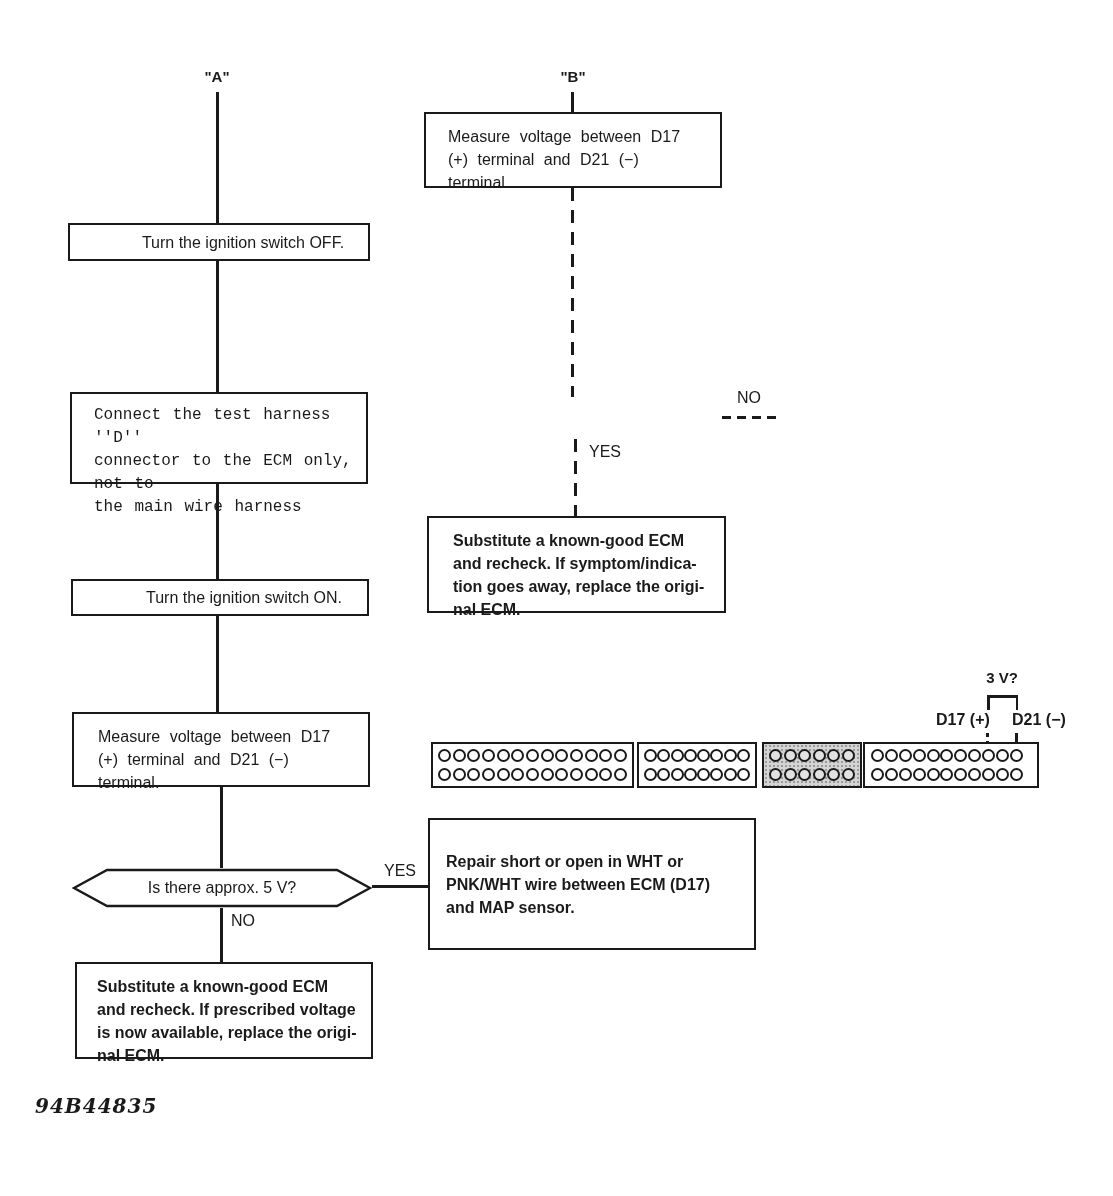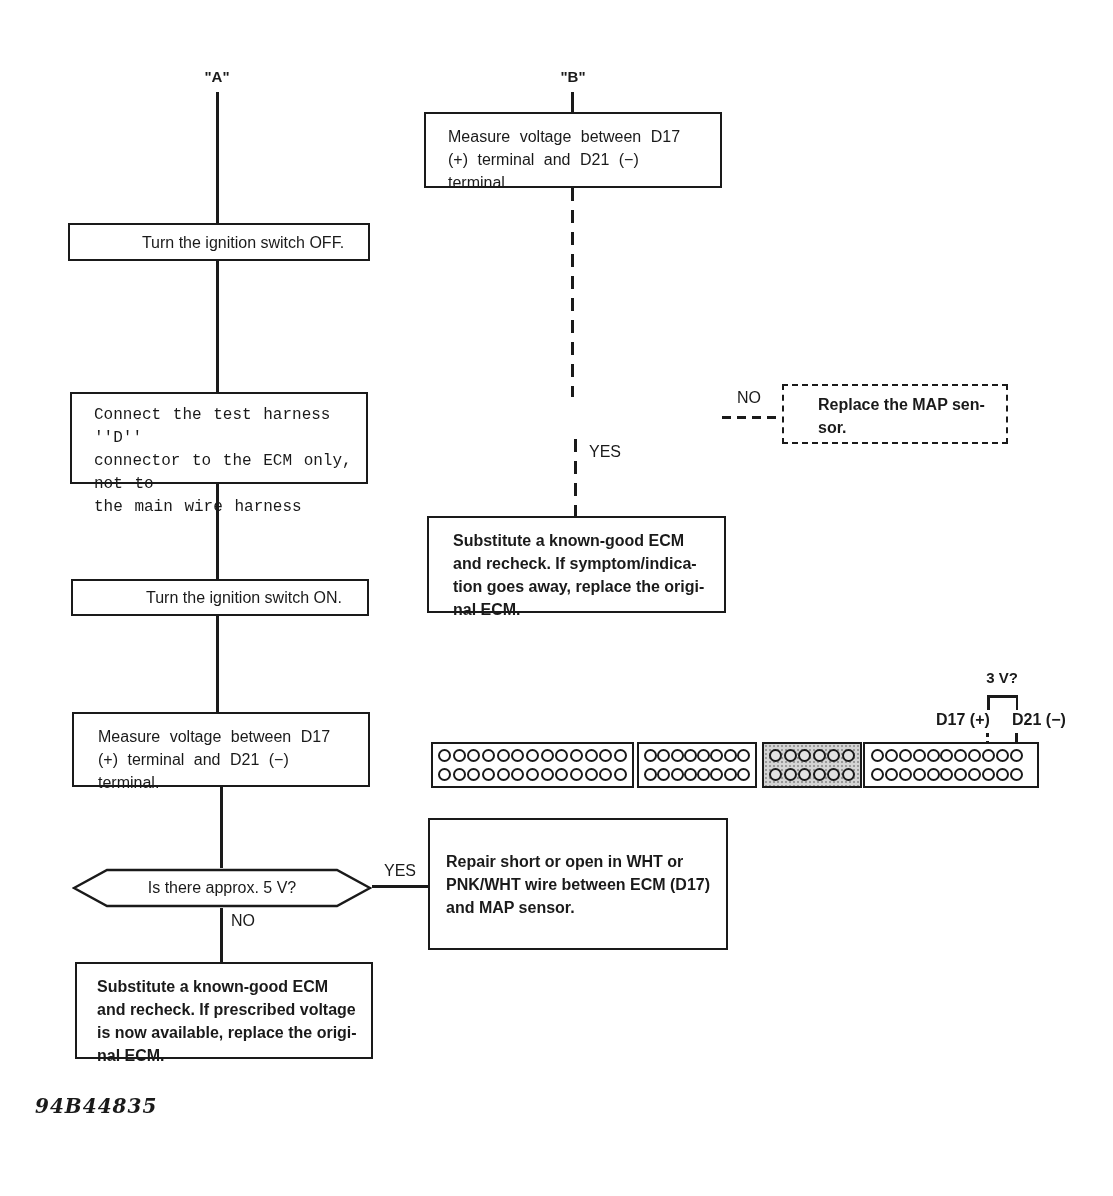--- a/index.html
+++ b/index.html
@@ -130,24 +130,20 @@
 (+) terminal and D21 (−)
 terminal.</span>
   </div>
 
   <div class="vdash" style="left:571px;top:188px;height:209px;"></div>
 
 
   <div class="branch-label" style="left:737px;top:389px;">NO</div>
   <div class="hdash" style="left:722px;top:416px;width:60px;"></div>
 
-  <div class="pbox bold dashed-border" style="left:782px;top:384px;width:226px;height:60px;padding:7px 6px 0 34px;">
-    <span class="box-text">Replace the MAP sen-
-sor.</span>
-  </div>
 
   <div class="branch-label" style="left:589px;top:443px;">YES</div>
   <div class="vdash" style="left:574px;top:439px;height:77px;"></div>
 
   <div class="pbox bold" style="left:427px;top:516px;width:299px;height:97px;padding:11px 6px 0 24px;">
     <span class="box-text">Substitute a known-good ECM
 and recheck. If symptom/indica-
 tion goes away, replace the origi-
 nal ECM.</span>
   </div>
@@ -259,21 +255,21 @@
           <span class="pin"></span>
           <span class="pin"></span>
           <span class="pin"></span>
           <span class="pin"></span>
           <span class="pin"></span>
           <span class="pin"></span>
         </div>
       </div>
     </div>
 
-  <div class="pbox bold" style="left:428px;top:818px;width:300px;height:132px;display:flex;align-items:center;padding-left:16px;">
+  <div class="pbox bold" style="left:428px;top:818px;width:328px;height:132px;display:flex;align-items:center;padding-left:16px;">
     <span class="box-text">Repair short or open in WHT or
 PNK/WHT wire between ECM (D17)
 and MAP sensor.</span>
   </div>
 
   <div class="code-number" style="left:35px;top:1094px;">94B44835</div>
 
 </div>
 
 </body></html>

